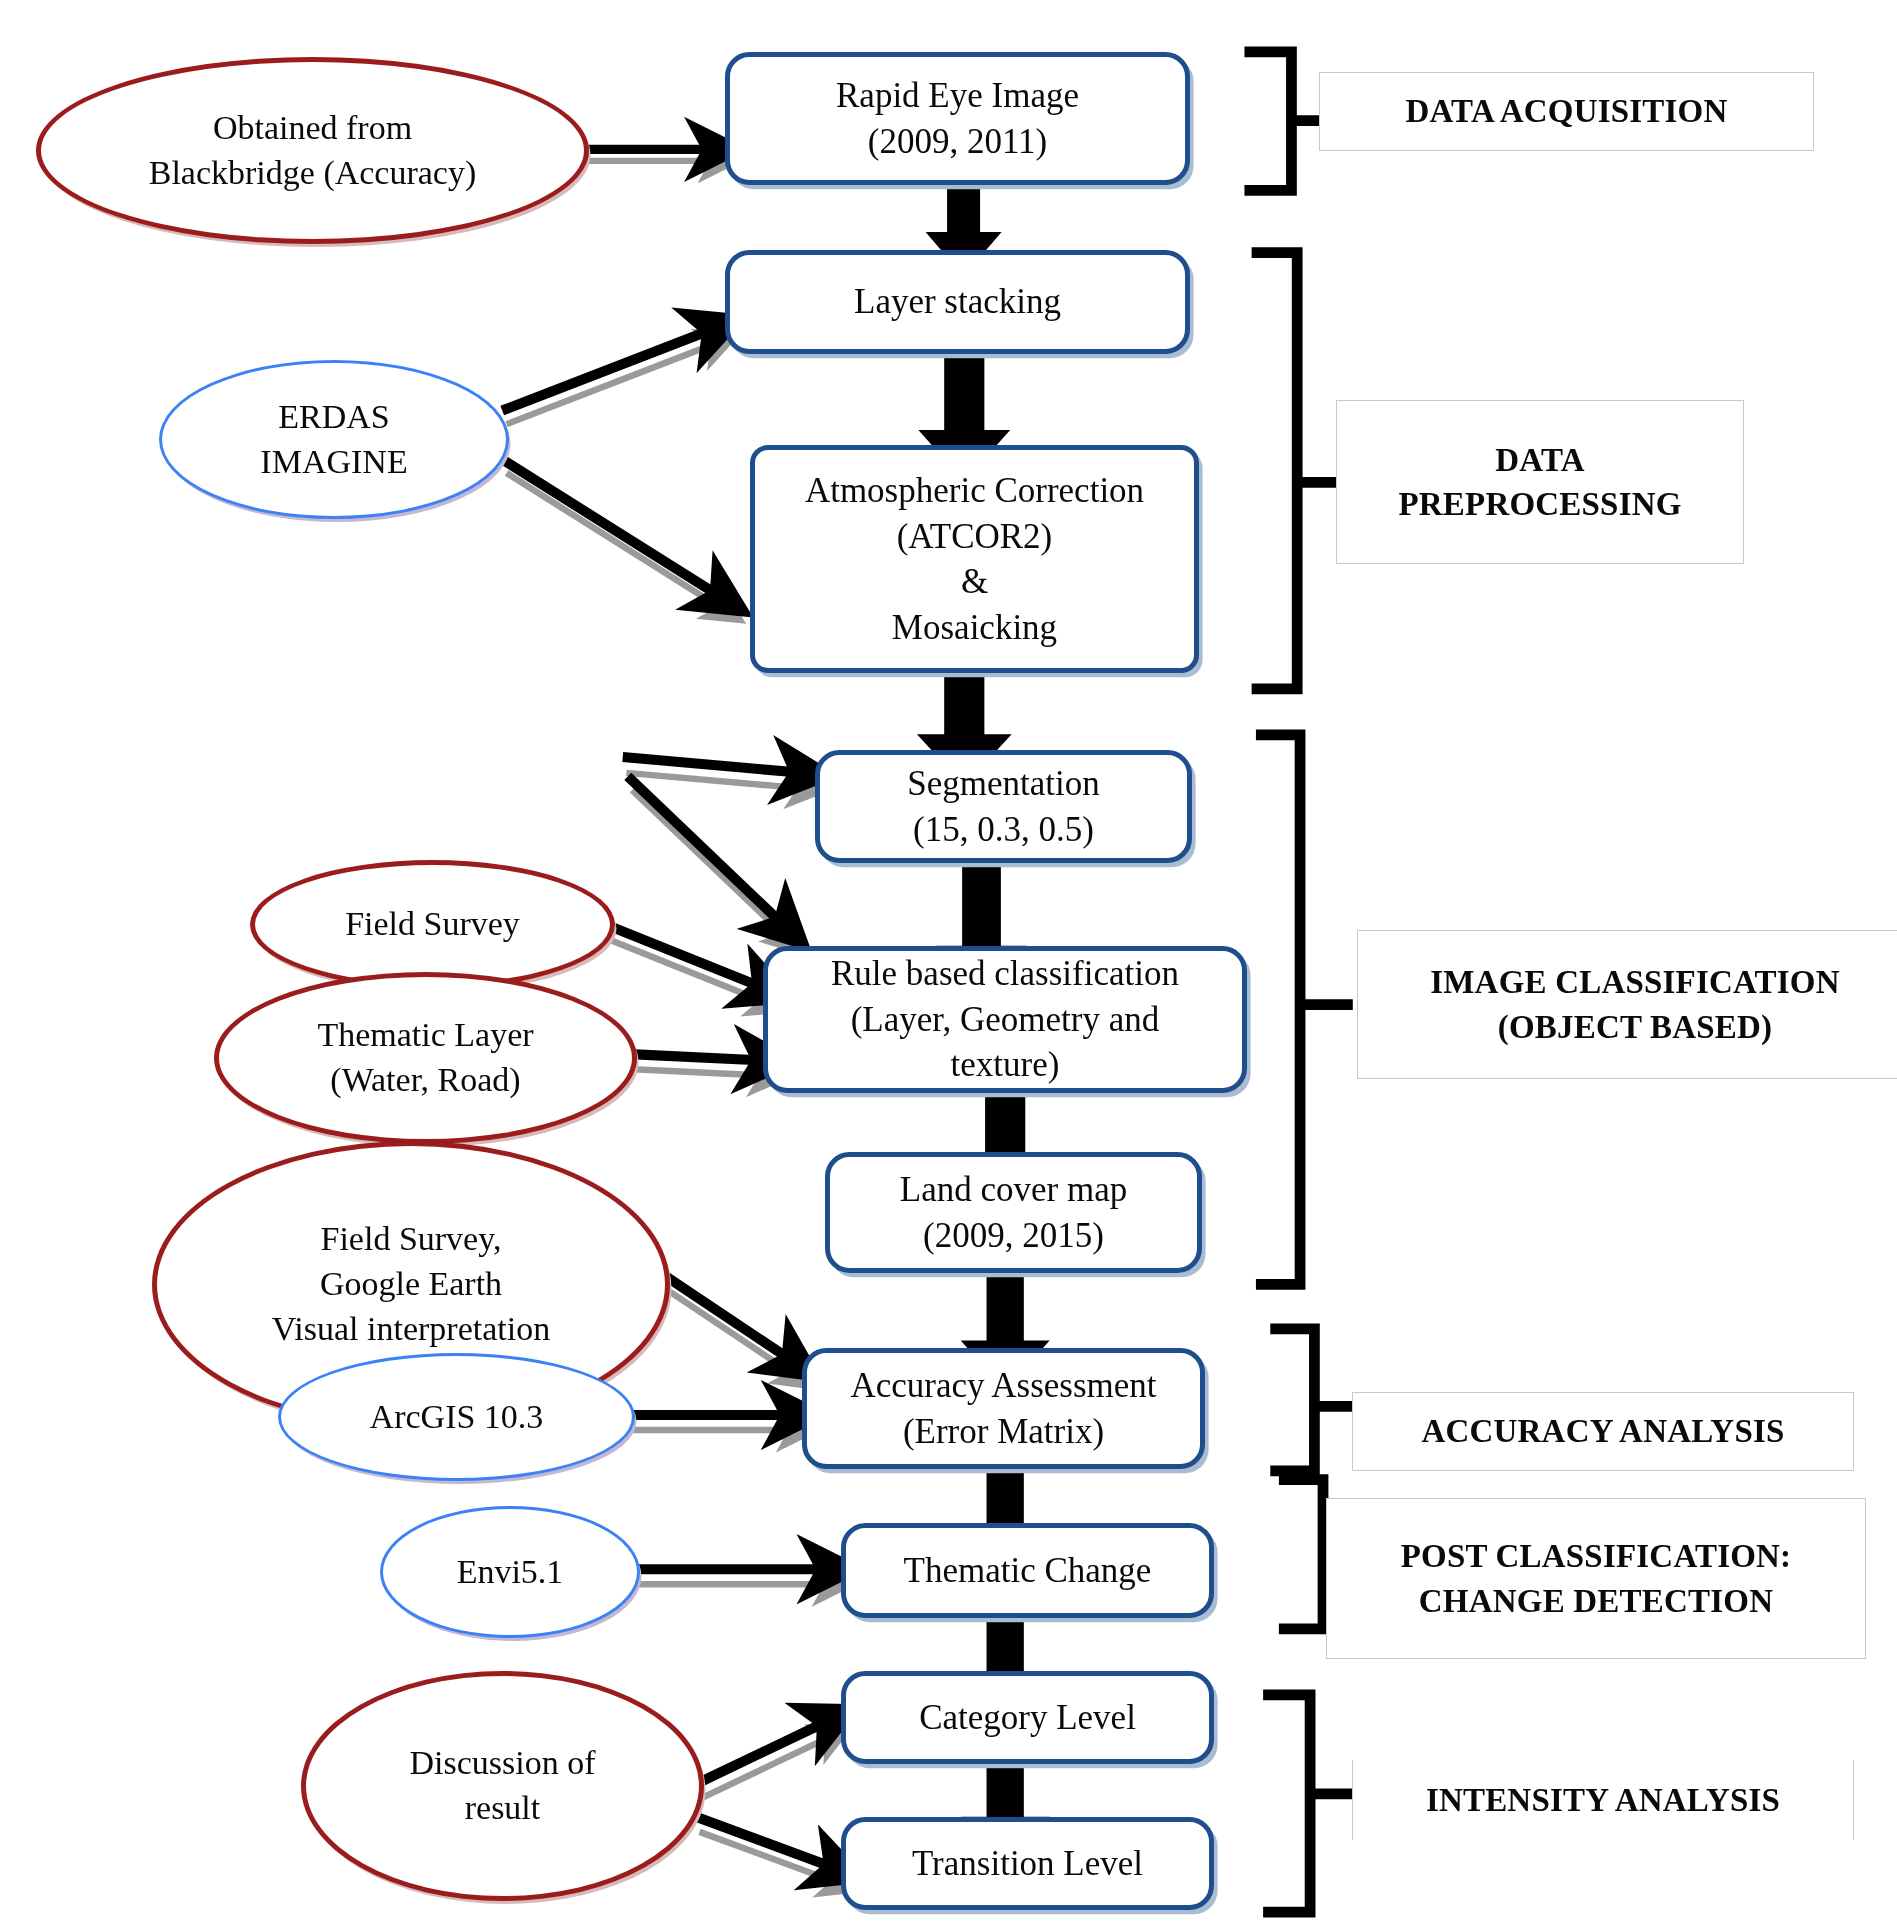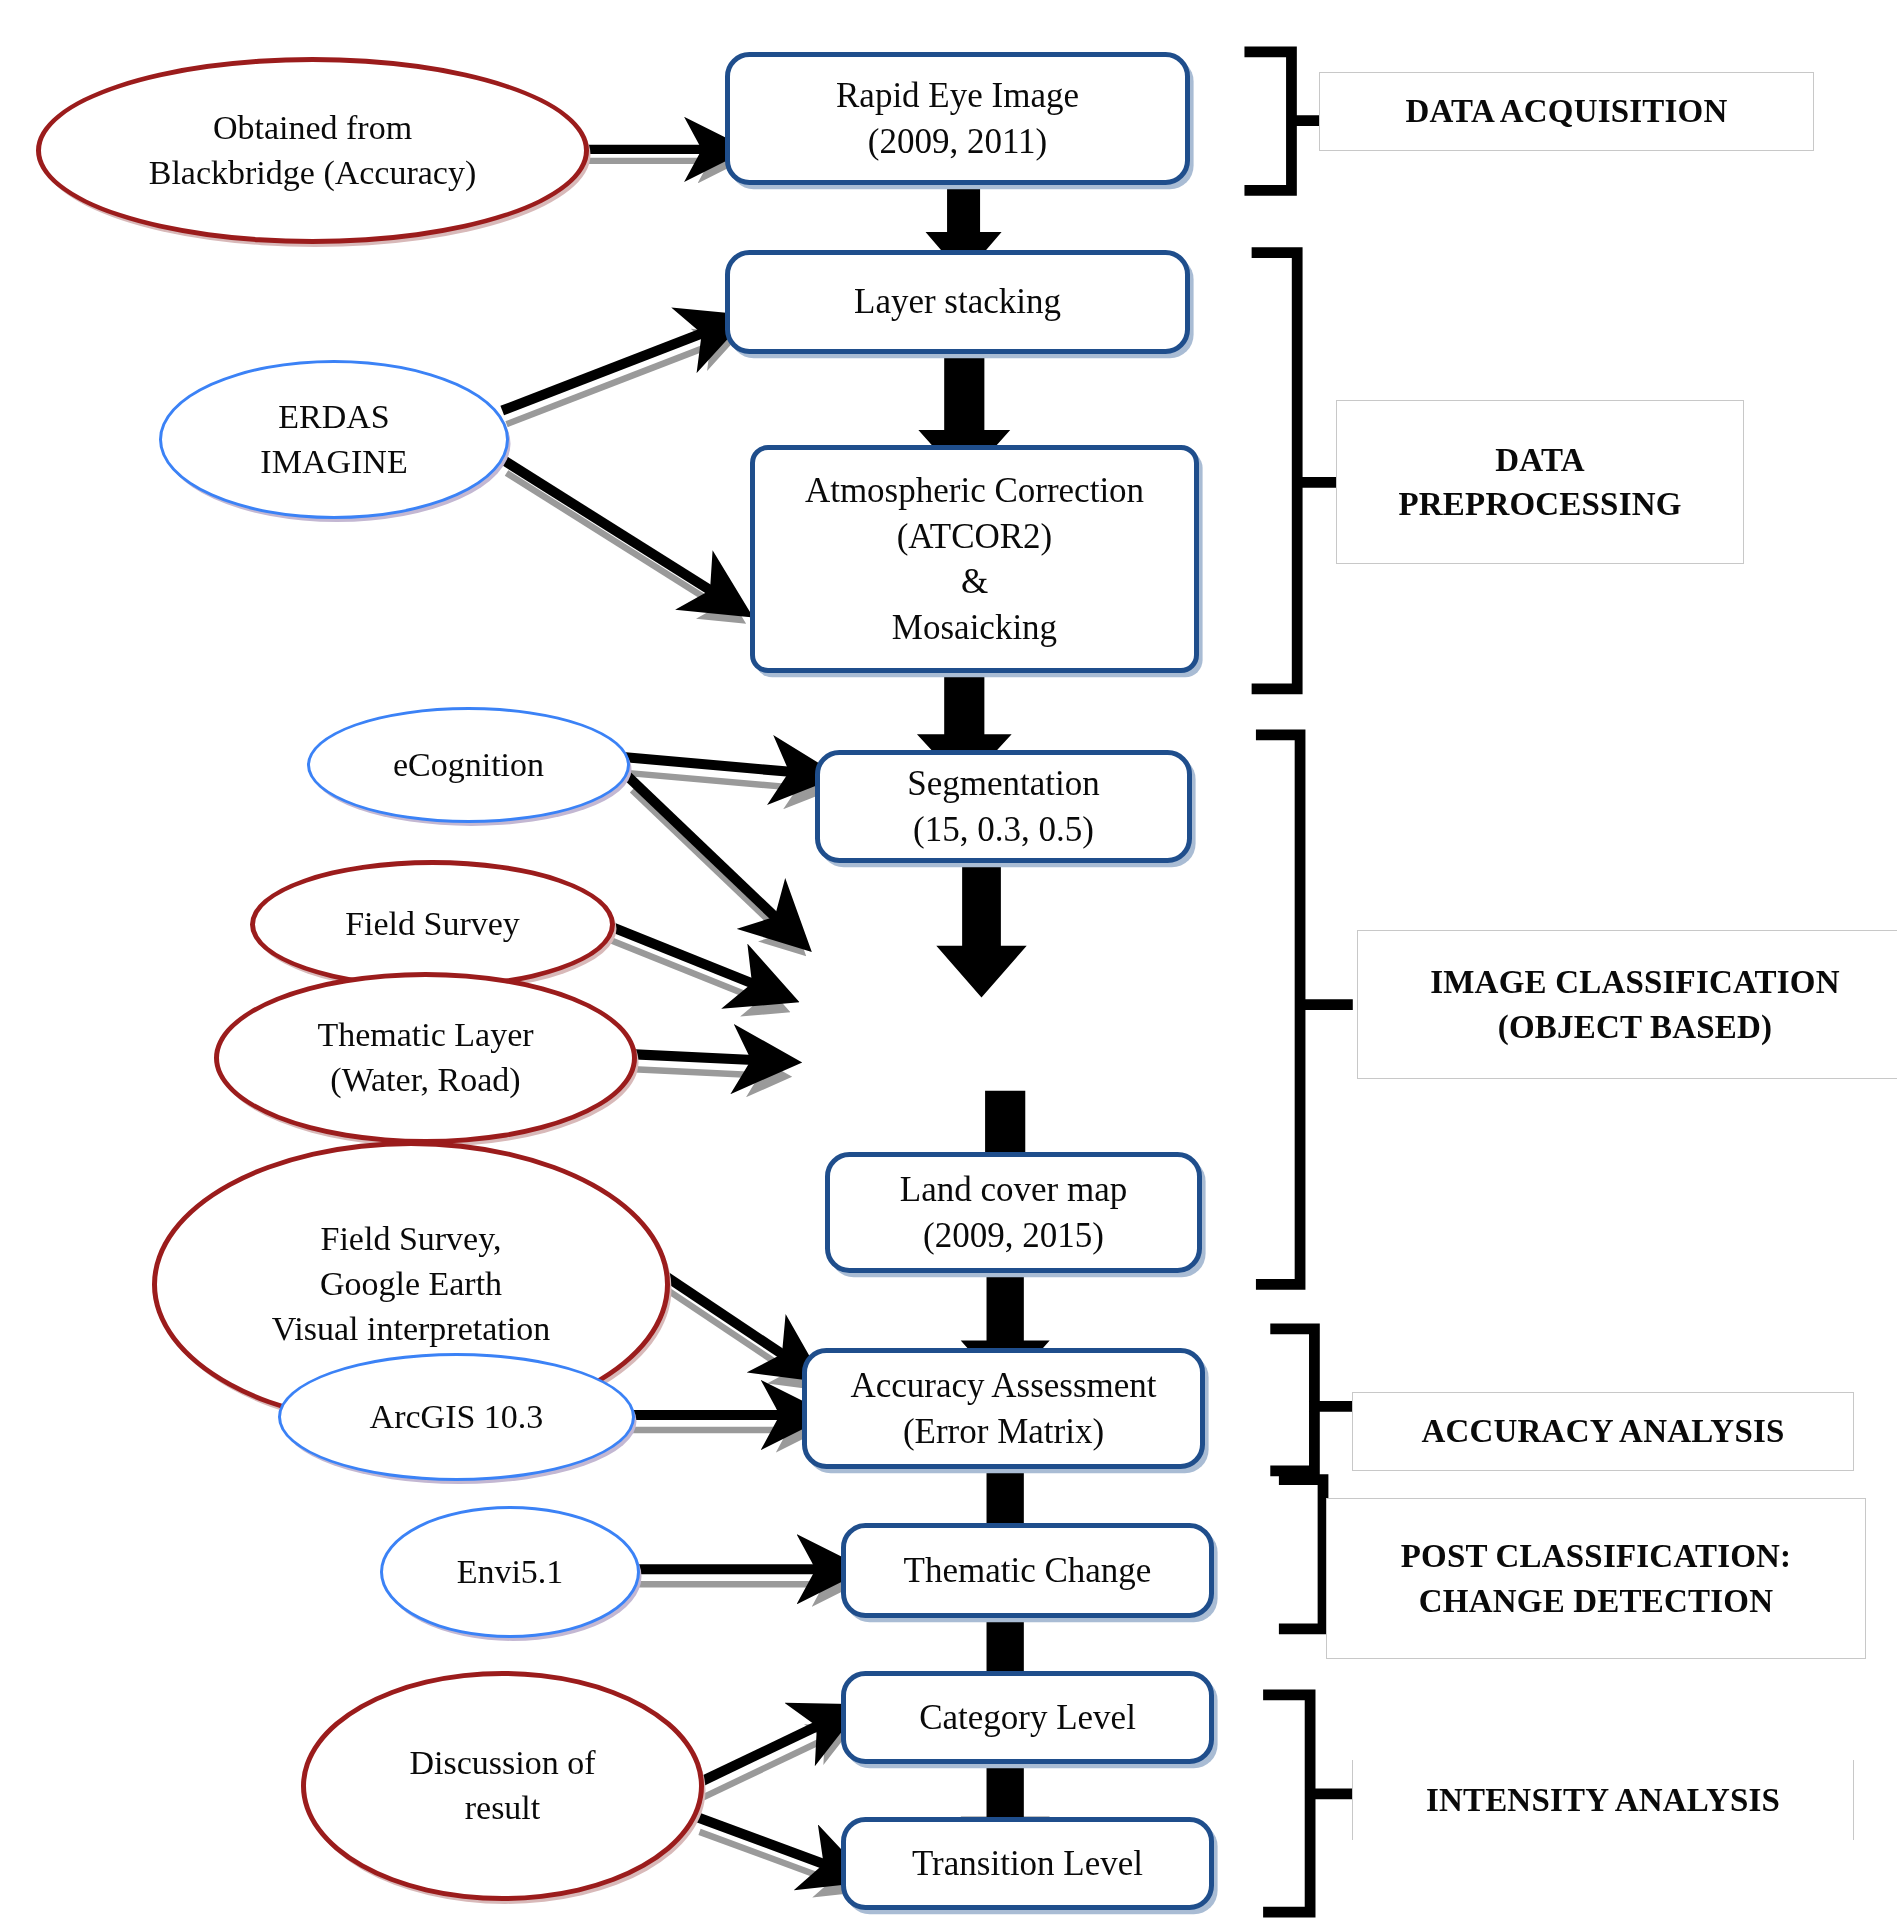--- a/index.html
+++ b/index.html
@@ -189,23 +189,20 @@
   <div class="ell red" style="left:36px; top:57px; width:553px; height:187px;">
     <span class="t">Obtained from
 Blackbridge (Accuracy)</span>
   </div>
 
   <div class="ell purple" style="left:159px; top:360px; width:350px; height:159px;">
     <span class="t">ERDAS
 IMAGINE</span>
   </div>
 
-  <div class="ell purple" style="left:307px; top:707px; width:323px; height:116px;">
-    <span class="t">eCognition</span>
-  </div>
 
   <div class="ell red" style="left:250px; top:860px; width:365px; height:129px;">
     <span class="t">Field Survey</span>
   </div>
 
   <div class="ell red" style="left:214px; top:972px; width:423px; height:172px;">
     <span class="t">Thematic Layer
 (Water, Road)</span>
   </div>
 
@@ -242,20 +239,25 @@
 (ATCOR2)
 &amp;
 Mosaicking</span>
   </div>
 
   <div class="pbox" style="left:815px; top:750px; width:377px; height:113px;">
     <span class="t">Segmentation
 (15, 0.3, 0.5)</span>
   </div>
 
+  <div class="pbox" style="left:763px; top:946px; width:484px; height:147px;">
+    <span class="t">Rule based classification
+(Layer, Geometry and
+texture)</span>
+  </div>
 
   <div class="pbox" style="left:825px; top:1152px; width:377px; height:121px;">
     <span class="t">Land cover map
 (2009, 2015)</span>
   </div>
 
   <div class="pbox" style="left:802px; top:1348px; width:403px; height:121px;">
     <span class="t">Accuracy Assessment
 (Error Matrix)</span>
   </div>

